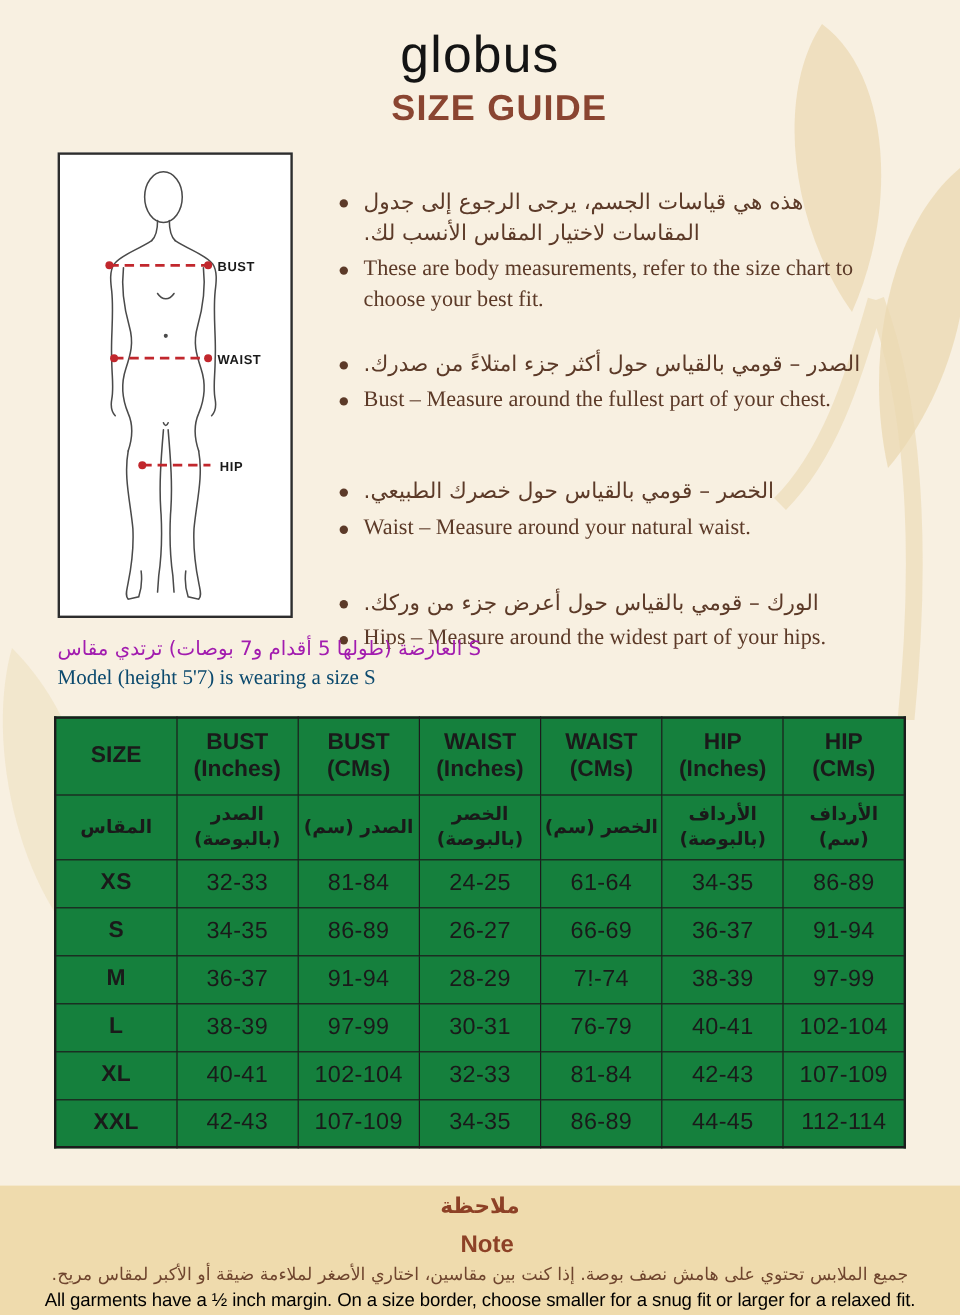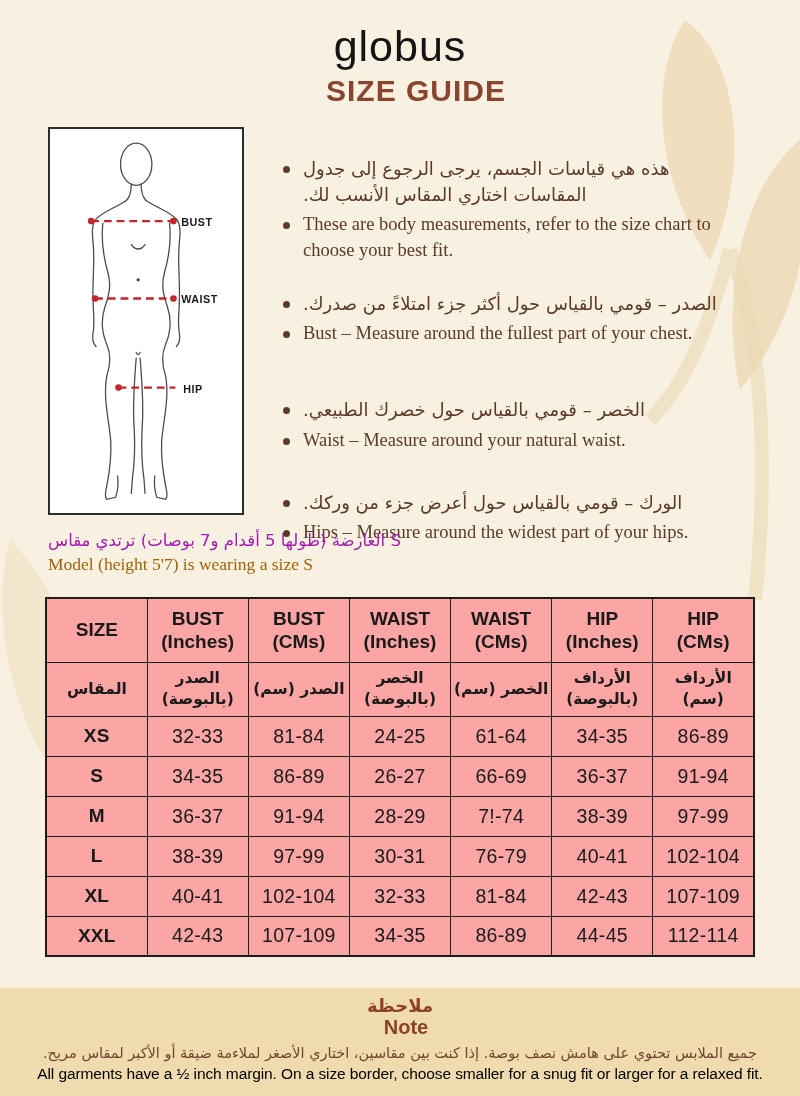--- a/index.html
+++ b/index.html
@@ -54,27 +54,27 @@
   }
 
   
   .model-note { position:absolute; left:48px; top:531px; width:420px; }
   .model-note-ar {
     font-family:"DejaVu Sans", sans-serif;
     font-size:16.5px; color:#a21caf; margin-bottom:4px; text-align:left;
   }
   .model-note-en {
     font-family:"Liberation Serif", serif;
-    font-size:17.5px; color:#a16207;
+    font-size:17.5px; color:#0c4a6e;
   }
 
   
   table.size-table {
     position:absolute; left:45px; top:597px; width:710px;
-    border-collapse:collapse; background:#fca5a5;
+    border-collapse:collapse; background:#15803d;
     border:2.5px solid #1c1c1c; table-layout:fixed;
   }
   .size-table th, .size-table td {
     border:1.6px solid #1c1c1c; text-align:center; vertical-align:middle;
     padding:0 2px; overflow:hidden;
   }
   .size-table thead th { height:64px; font-size:19px; font-weight:700; line-height:1.25; }
   .size-table tr.ar-header th {
     height:54px; font-size:15.5px; font-weight:700;
     font-family:"DejaVu Sans", sans-serif; line-height:1.35; direction:rtl;
@@ -82,21 +82,21 @@
   .size-table tbody td { height:40px; font-size:19.5px; font-weight:400; letter-spacing:0.3px; }
   .size-table tbody td.size-col { font-weight:700; font-size:19px; }
 
   
   .note-section {
     position:absolute; left:0; top:988px; width:800px; height:108px;
     background:#EFDBAD; text-align:center; padding-top:7px;
   }
   .note-heading-ar {
     font-family:"DejaVu Sans", sans-serif;
-    font-size:18px; font-weight:700; color:#8D4126; margin-bottom:0;
+    font-size:18px; font-weight:700; color:#8D4126; margin-bottom:10px;
   }
   .note-heading-en { font-size:20px; font-weight:700; color:#8D4126; margin-bottom:6px;padding-left:12px; }
   .note-body-ar {
     font-family:"DejaVu Sans", sans-serif;
     font-size:14.5px; color:#6F452E; white-space:nowrap; direction:rtl; margin-bottom:4px;
   }
   .note-body-en { font-size:15.5px; color:#000000; white-space:nowrap; letter-spacing:-0.1px; }
 </style>
 </head>
 <body>
@@ -149,21 +149,21 @@
       <circle cx="70" cy="262" r="3.4" fill="#C1272D"></circle>
     </g>
     <text x="136" y="267" font-size="11" font-weight="bold" fill="#1a1a1a" letter-spacing="0.5">HIP</text>
   </svg>
 </div>
 
 <div class="instructions">
   <div class="instr-group">
     <div class="bullet-item">
       <span class="bullet-dot"></span>
-      <p class="bullet-text-ar" lang="ar">هذه هي قياسات الجسم، يرجى الرجوع إلى جدول المقاسات اختاري المقاس الأنسب لك.</p>
+      <p class="bullet-text-ar" lang="ar">هذه هي قياسات الجسم، يرجى الرجوع إلى جدول المقاسات لاختيار المقاس الأنسب لك.</p>
     </div>
     <div class="bullet-item">
       <span class="bullet-dot"></span>
       <p class="bullet-text-en">These are body measurements, refer to the size chart to choose your best fit.</p>
     </div>
   </div>
   <div class="instr-group gap-lg">
     <div class="bullet-item">
       <span class="bullet-dot"></span>
       <p class="bullet-text-ar" lang="ar">الصدر – قومي بالقياس حول أكثر جزء امتلاءً من صدرك.</p>

